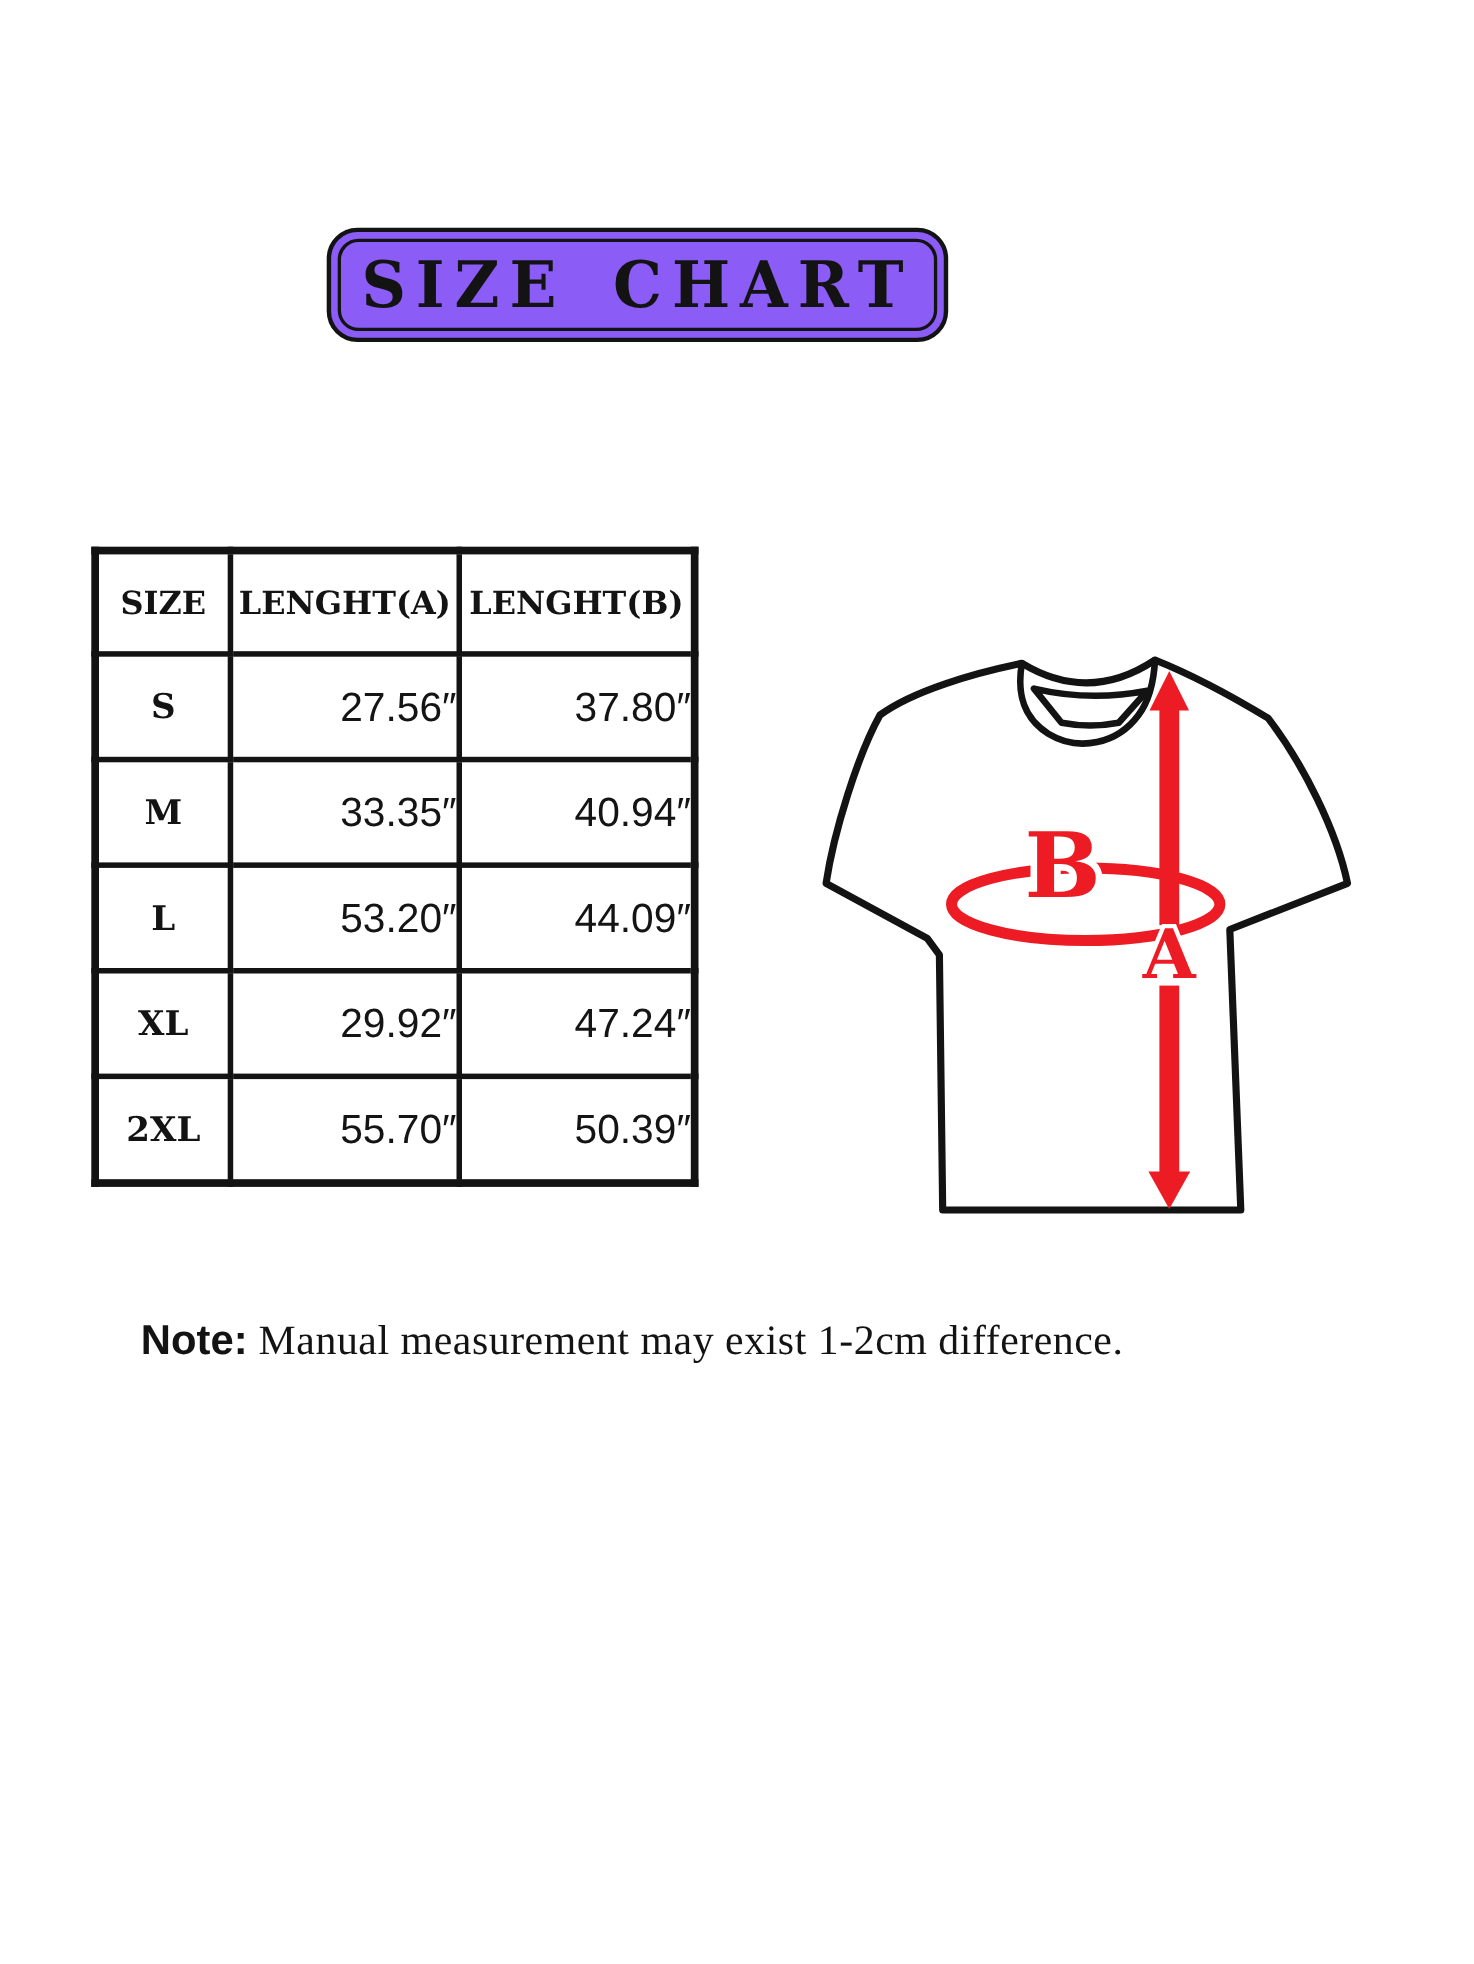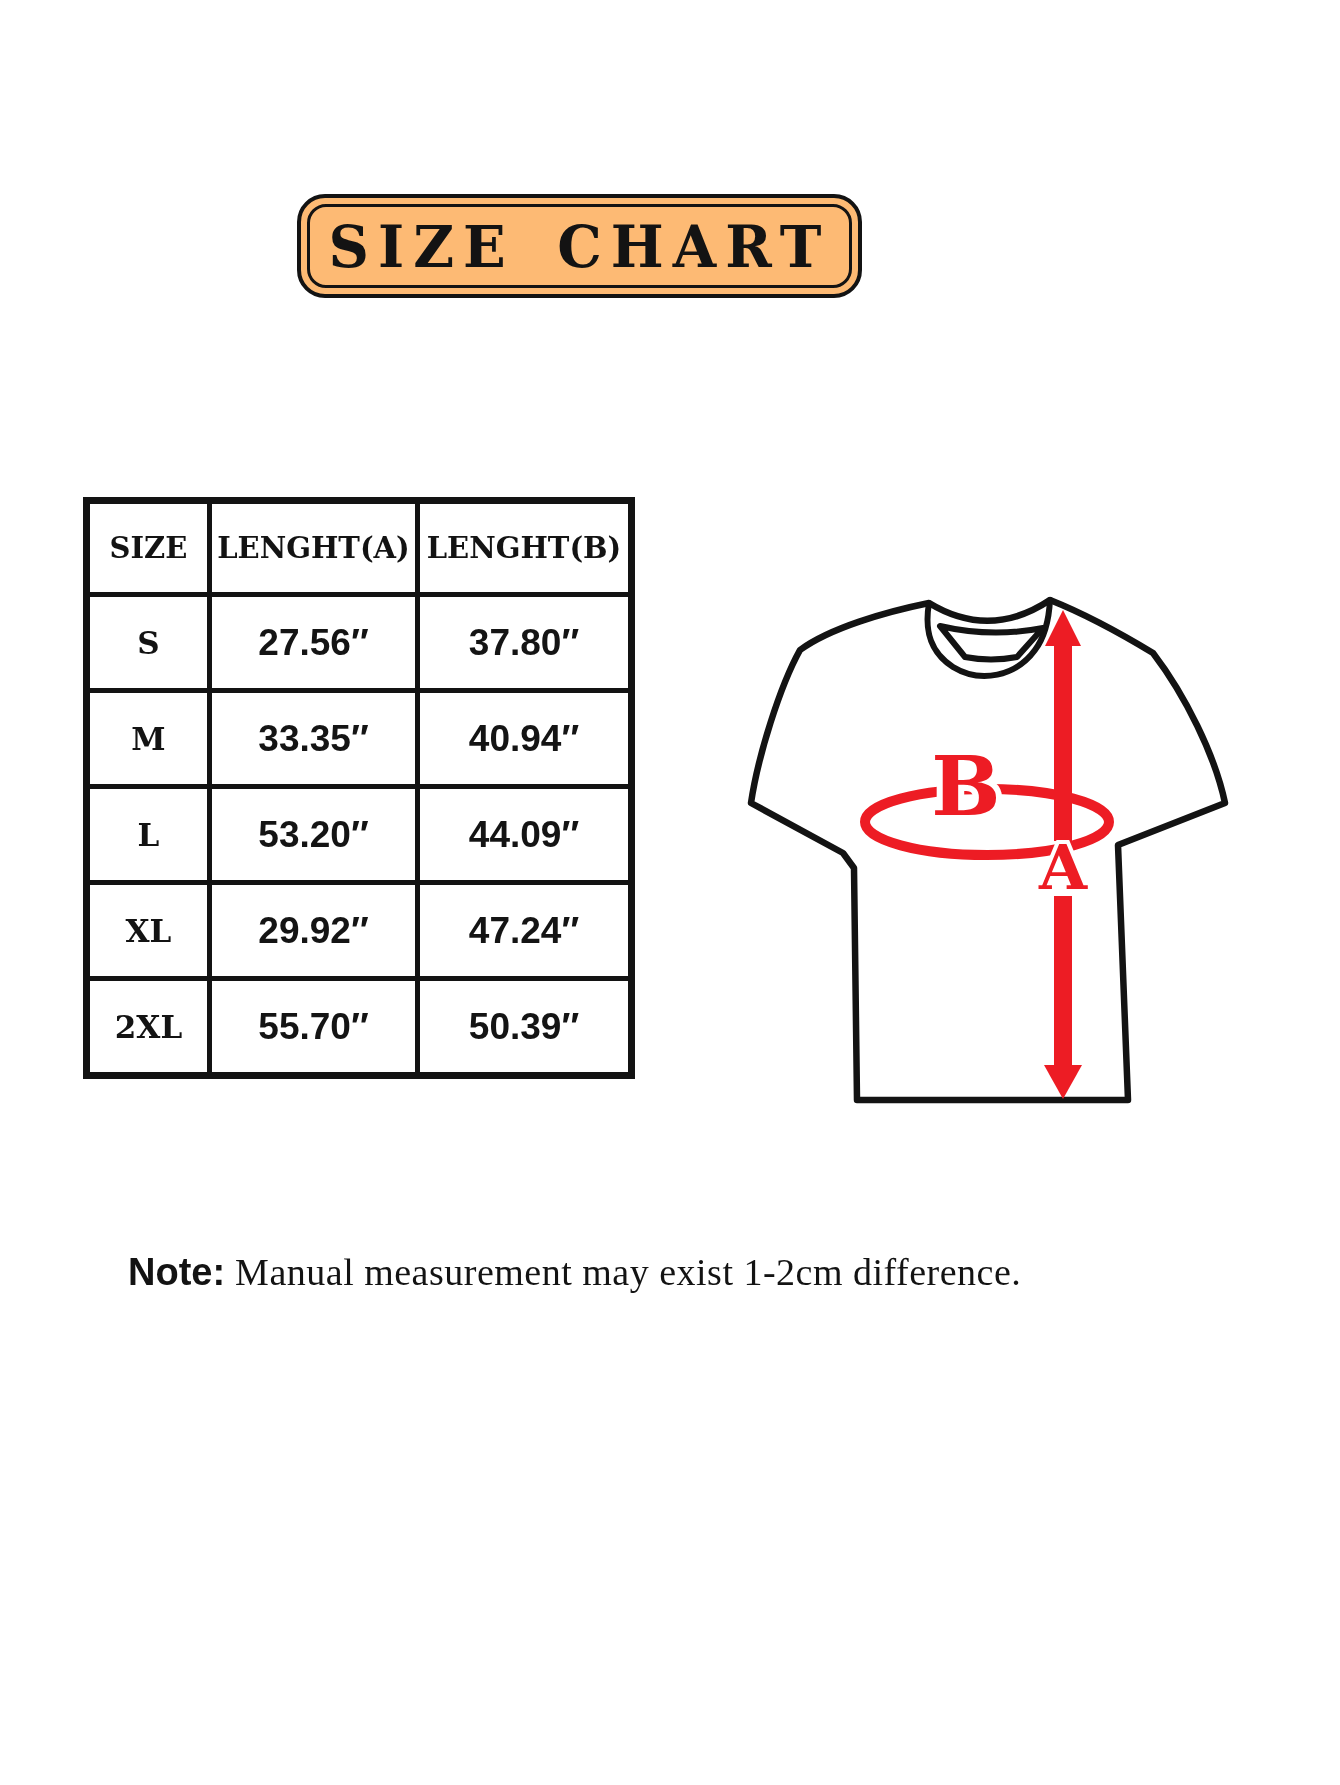--- a/index.html
+++ b/index.html
@@ -2,23 +2,23 @@
 <html style="--accent: #ED1C24;"><head>
 <meta charset="utf-8">
 <style>
   html,body{margin:0;padding:0;}
   body{
     width:1340px;height:1785px;position:relative;background:#ffffff;
     font-family:"Liberation Sans",sans-serif;color:#131313;overflow:hidden;
   }
   
   .title-box{
-    position:absolute;left:297px;top:194px;width:565px;height:104px;
+    position:absolute;left:297px;top:207px;width:565px;height:104px;
     border:4px solid #131313;border-radius:28px;box-sizing:border-box;
-    display:flex;align-items:stretch;justify-content:stretch;background:#fdba74;
+    display:flex;align-items:stretch;justify-content:stretch;background:#8b5cf6;
   }
   .title-box-inner{
     flex:1;margin:6px;border:3px solid #131313;border-radius:19px;
     display:flex;align-items:center;justify-content:center;
   }
   .title-text{
     font-family:"DejaVu Serif",serif;font-weight:700;font-size:56px;
     letter-spacing:9px;word-spacing:14px;line-height:1;transform:scaleY(1.04);
   }
   
@@ -30,24 +30,24 @@
   .size-table{border-width:7px;}
   .size-table th{
     height:88px;font-family:"DejaVu Serif",serif;font-weight:700;font-size:29px;
     letter-spacing:0px;transform:none;text-align:center;vertical-align:middle;padding:0;
   }
   .size-table td{height:91px;text-align:center;vertical-align:middle;padding:0;}
   .size-table td.c-size{
     font-family:"DejaVu Serif",serif;font-weight:700;font-size:31px;
   }
   .size-table td.c-val{
-    font-family:"Liberation Sans",sans-serif;font-size:37px;font-weight:700;color:#141414;
+    font-family:"Liberation Sans",sans-serif;font-size:37px;font-weight:400;color:#141414;text-align:right;
   }
   
-  .note-block{position:absolute;left:128px;top:1250px;width:1100px;}
+  .note-block{position:absolute;left:128px;top:1197px;width:1100px;}
   .note-line{white-space:nowrap;}
   .note-line1{font-family:"Liberation Serif",serif;font-size:38px;letter-spacing:0.5px;}
   .note-prefix{font-family:"Liberation Sans",sans-serif;font-weight:700;font-size:38px;letter-spacing:0px;}
   .note-line2{
     font-family:"Liberation Serif",serif;font-size:38px;letter-spacing:0.6px;margin-top:40px;
   }
   
   .shirt-wrap{position:absolute;left:640px;top:500px;width:600px;height:620px;}
   .shirt-outline{fill:#ffffff;stroke:#131313;stroke-width:6.5;stroke-linejoin:round;stroke-linecap:round;}
   .collar-line{fill:none;stroke:#131313;stroke-width:6;stroke-linejoin:round;stroke-linecap:round;}

